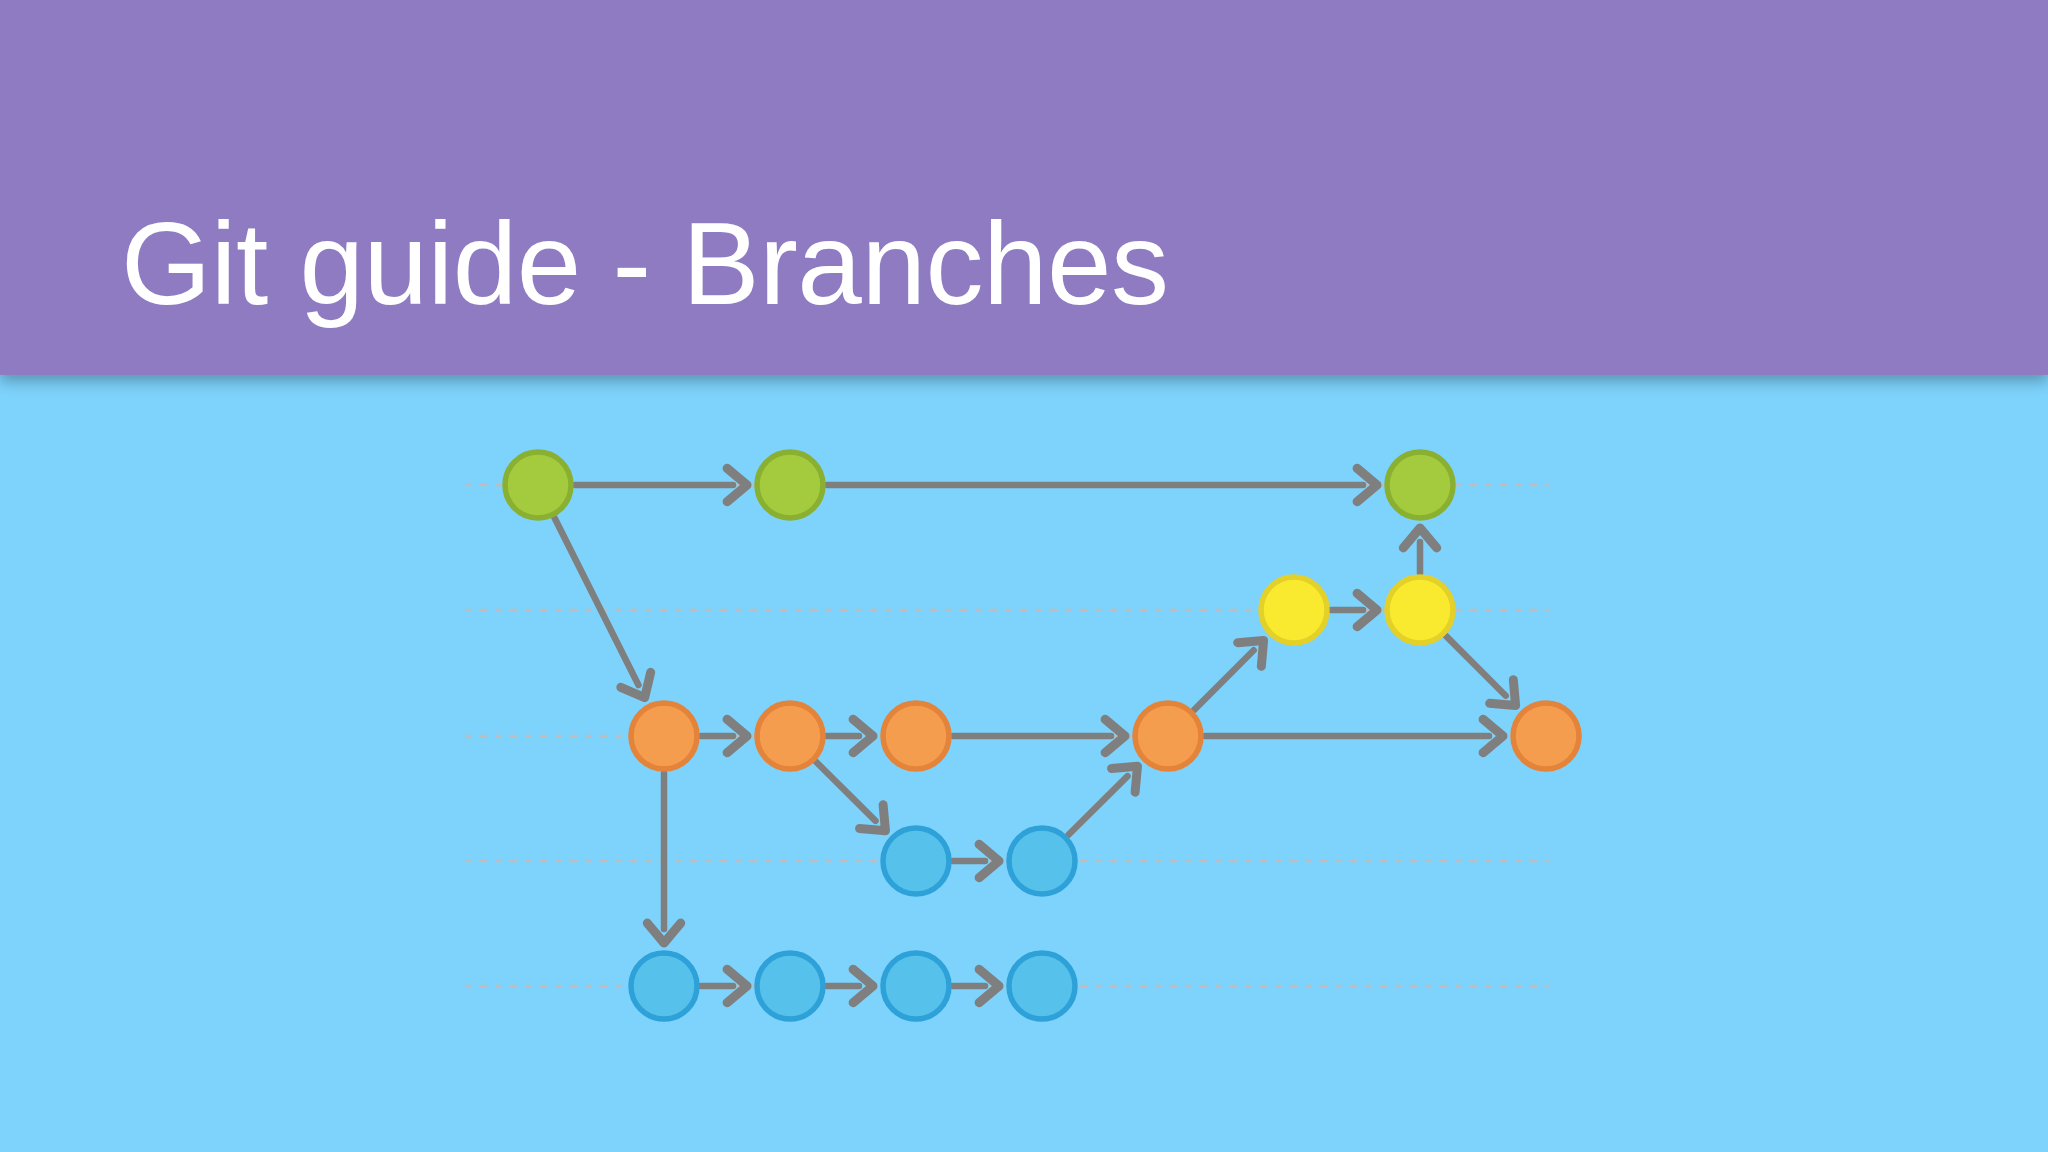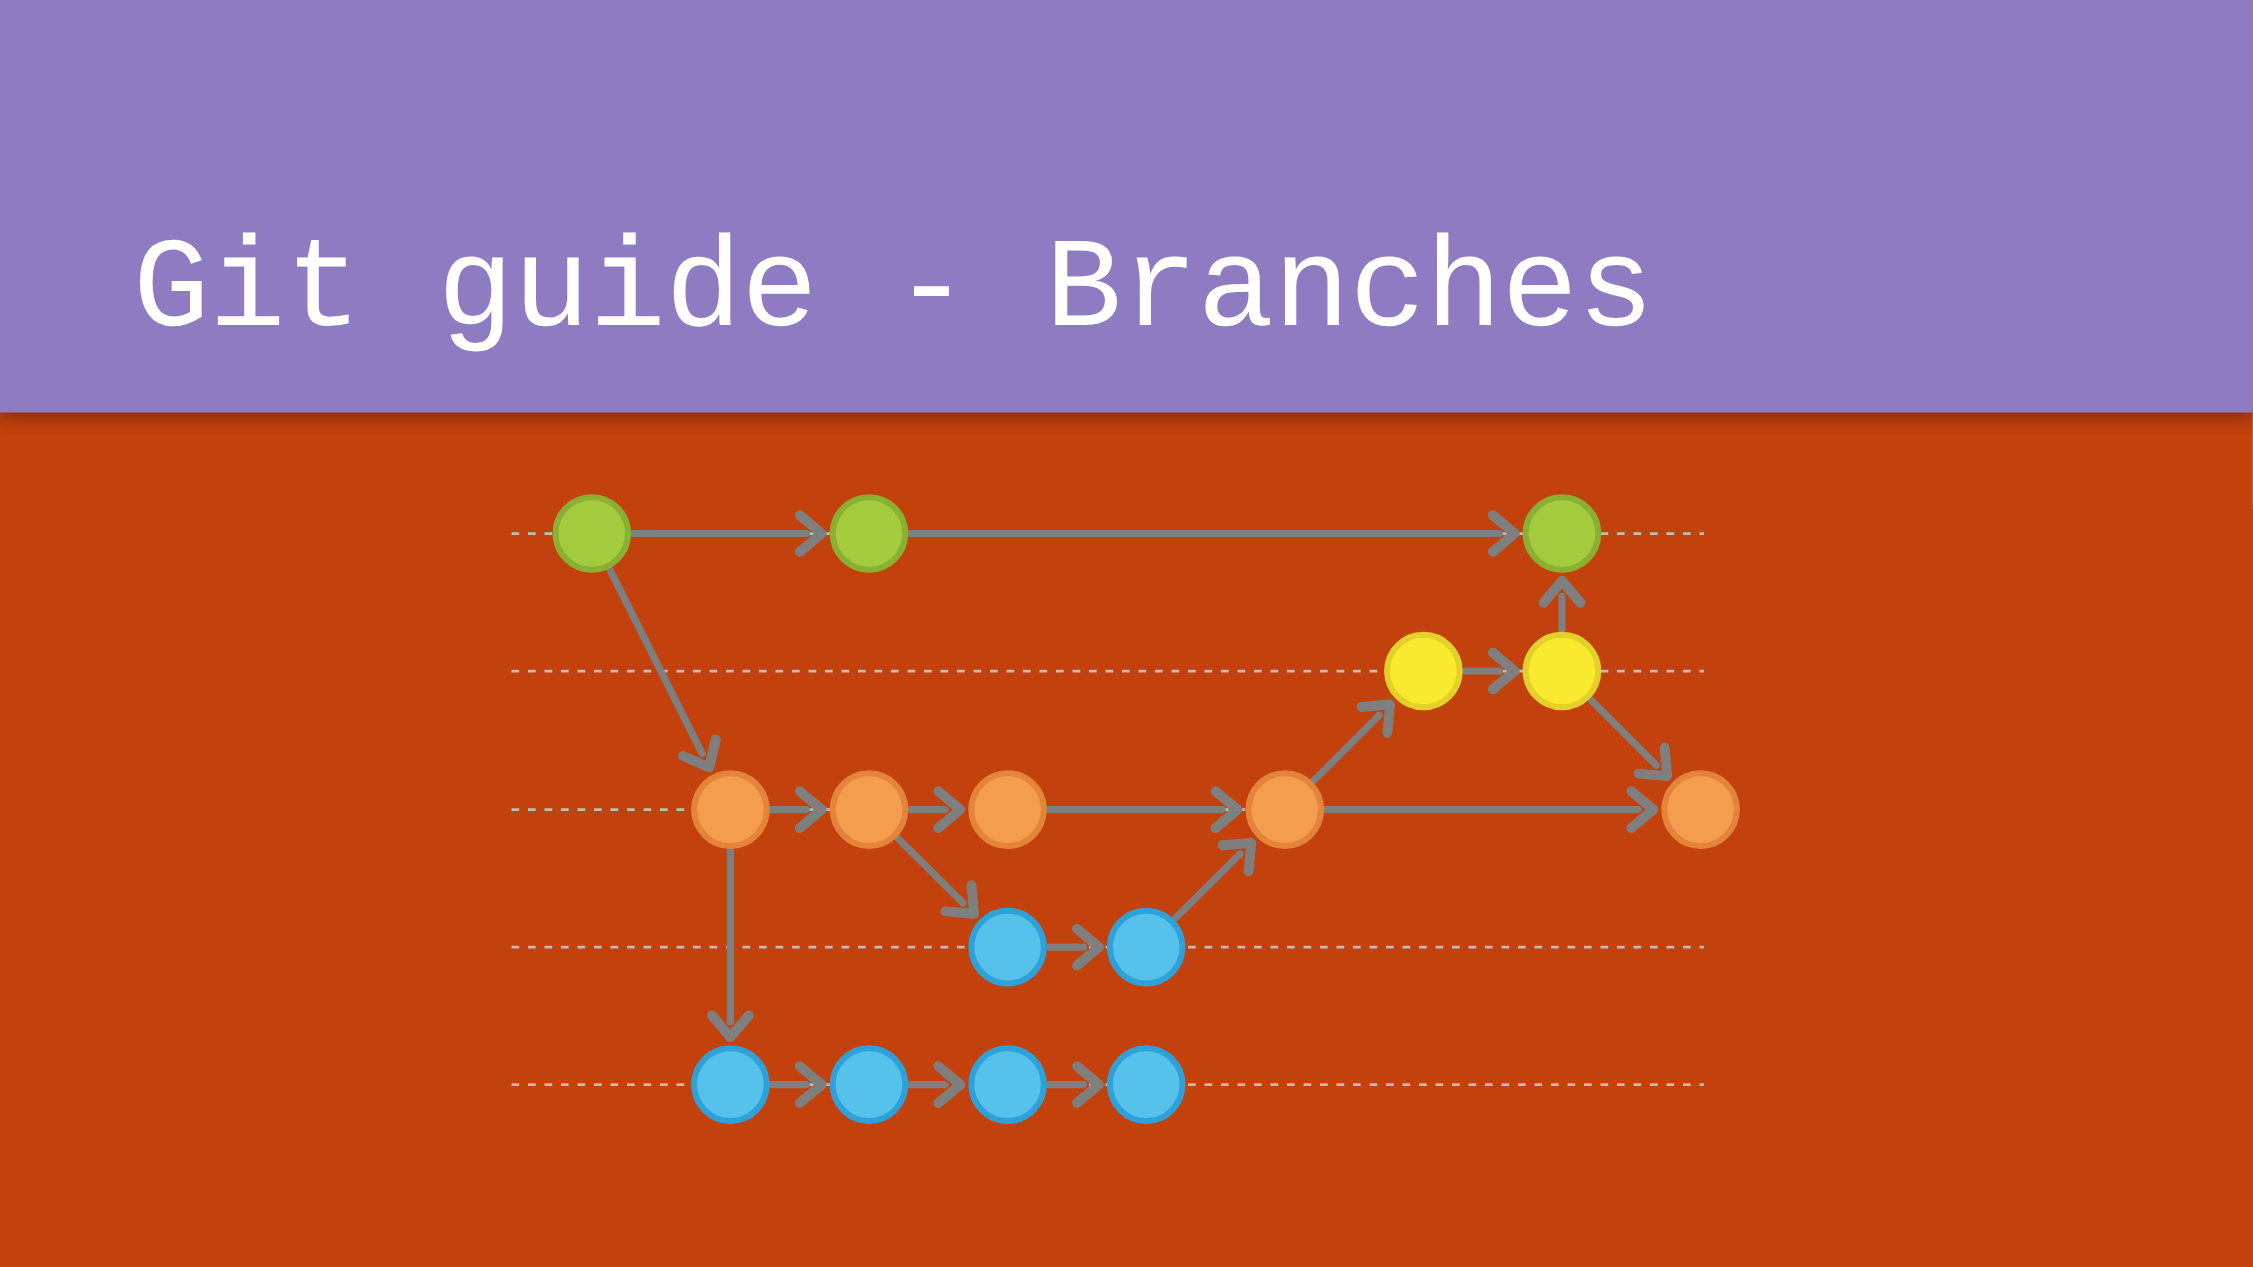--- a/index.html
+++ b/index.html
@@ -34,21 +34,21 @@
     font-weight: 400;
     letter-spacing: -0.5px;
     line-height: 1;
     color: #ffffff;
     white-space: nowrap;
   }
 </style>
 </head>
 <body style="background: rgb(250, 250, 250);">
 
-<div class="slide" style="background: #c2410c; font-family: Liberation Mono, monospace;">
+<div class="slide" style="background: #7dd3fc;">
 
   <svg class="diagram-svg" id="diagram" viewBox="0 0 2048 1152">
       <line x1="465" y1="485" x2="1549" y2="485" stroke="#bdbdbd" stroke-width="2.5" stroke-dasharray="7 8"></line>
       <line x1="465" y1="610" x2="1549" y2="610" stroke="#bdbdbd" stroke-width="2.5" stroke-dasharray="7 8"></line>
       <line x1="465" y1="736" x2="1549" y2="736" stroke="#bdbdbd" stroke-width="2.5" stroke-dasharray="7 8"></line>
       <line x1="465" y1="861" x2="1549" y2="861" stroke="#bdbdbd" stroke-width="2.5" stroke-dasharray="7 8"></line>
       <line x1="465" y1="986" x2="1549" y2="986" stroke="#bdbdbd" stroke-width="2.5" stroke-dasharray="7 8"></line>
       <line x1="575" y1="485" x2="733" y2="485" stroke="#7f7f7f" stroke-width="6.5" stroke-linecap="round"></line>
       <path d="M 727.0828444789066 501.71247785185 L 747 485 L 727.0828444789066 468.28752214815" fill="none" stroke="#7f7f7f" stroke-width="9" stroke-linecap="round" stroke-linejoin="round"></path>
       <line x1="827" y1="485" x2="1363" y2="485" stroke="#7f7f7f" stroke-width="6.5" stroke-linecap="round"></line>

